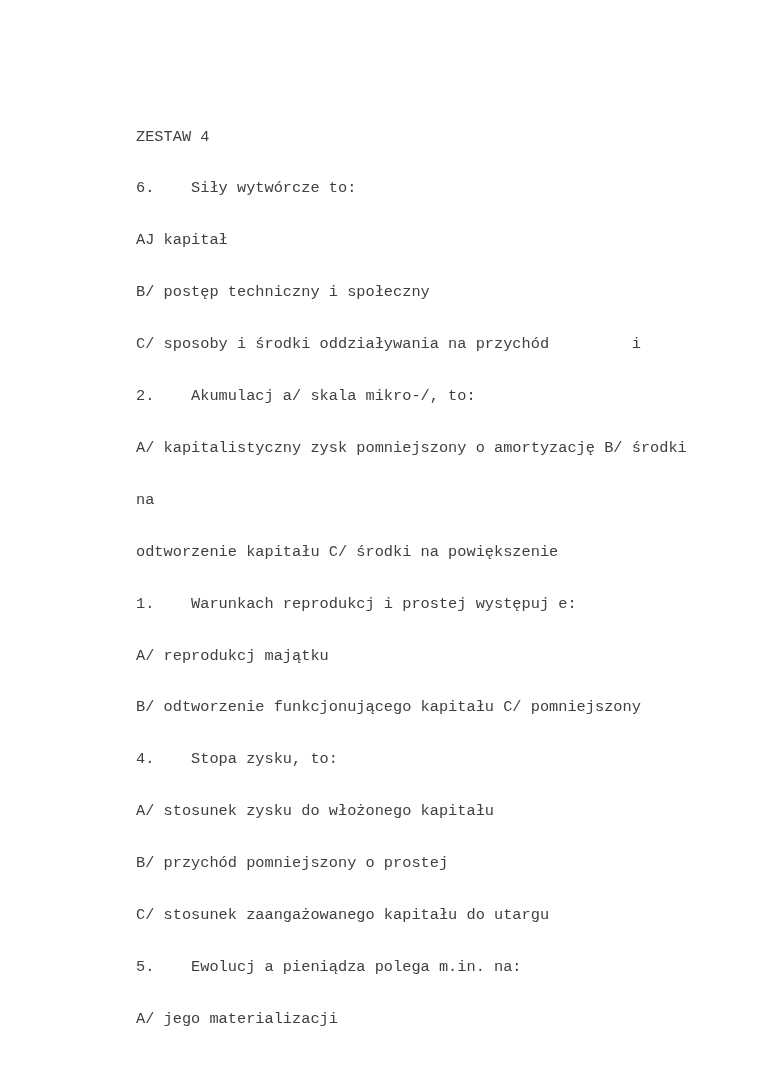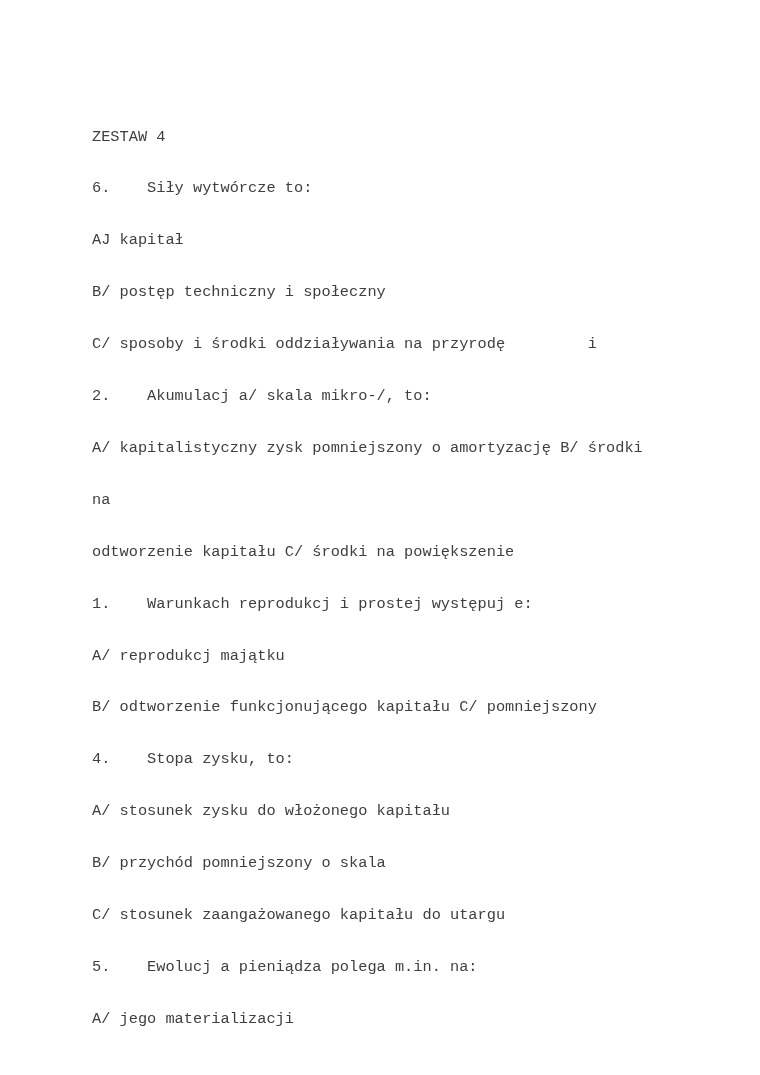--- a/index.html
+++ b/index.html
@@ -21,42 +21,43 @@
     font-family: "Liberation Mono", "DejaVu Sans Mono", monospace;
     font-size: 15.3px;
     line-height: 17.3px;
     color: #3f3f3f;
     white-space: pre;
     -webkit-font-smoothing: antialiased;
   }
   .line {
     white-space: pre;
     min-height: 17.3px;
+    margin-left: 44px;
   }
 </style>
 </head>
 <body>
 
 <div class="page">
   <div class="textblock">
     <div class="line">ZESTAW 4</div>
     <div class="line">6.    Siły wytwórcze to:</div>
     <div class="line">AJ kapitał</div>
     <div class="line">B/ postęp techniczny i społeczny</div>
-    <div class="line">C/ sposoby i środki oddziaływania na przyrodę         i</div>
+    <div class="line">C/ sposoby i środki oddziaływania na przychód         i</div>
     <div class="line">2.    Akumulacj a/ skala mikro-/, to:</div>
     <div class="line">A/ kapitalistyczny zysk pomniejszony o amortyzację B/ środki</div>
     <div class="line">na</div>
     <div class="line">odtworzenie kapitału C/ środki na powiększenie</div>
     <div class="line">1.    Warunkach reprodukcj i prostej występuj e:</div>
     <div class="line">A/ reprodukcj majątku</div>
     <div class="line">B/ odtworzenie funkcjonującego kapitału C/ pomniejszony</div>
     <div class="line">4.    Stopa zysku, to:</div>
     <div class="line">A/ stosunek zysku do włożonego kapitału</div>
-    <div class="line">B/ przychód pomniejszony o skala</div>
+    <div class="line">B/ przychód pomniejszony o prostej</div>
     <div class="line">C/ stosunek zaangażowanego kapitału do utargu</div>
     <div class="line">5.    Ewolucj a pieniądza polega m.in. na:</div>
     <div class="line">A/ jego materializacji</div>
     
     
     
     
     
     
     

